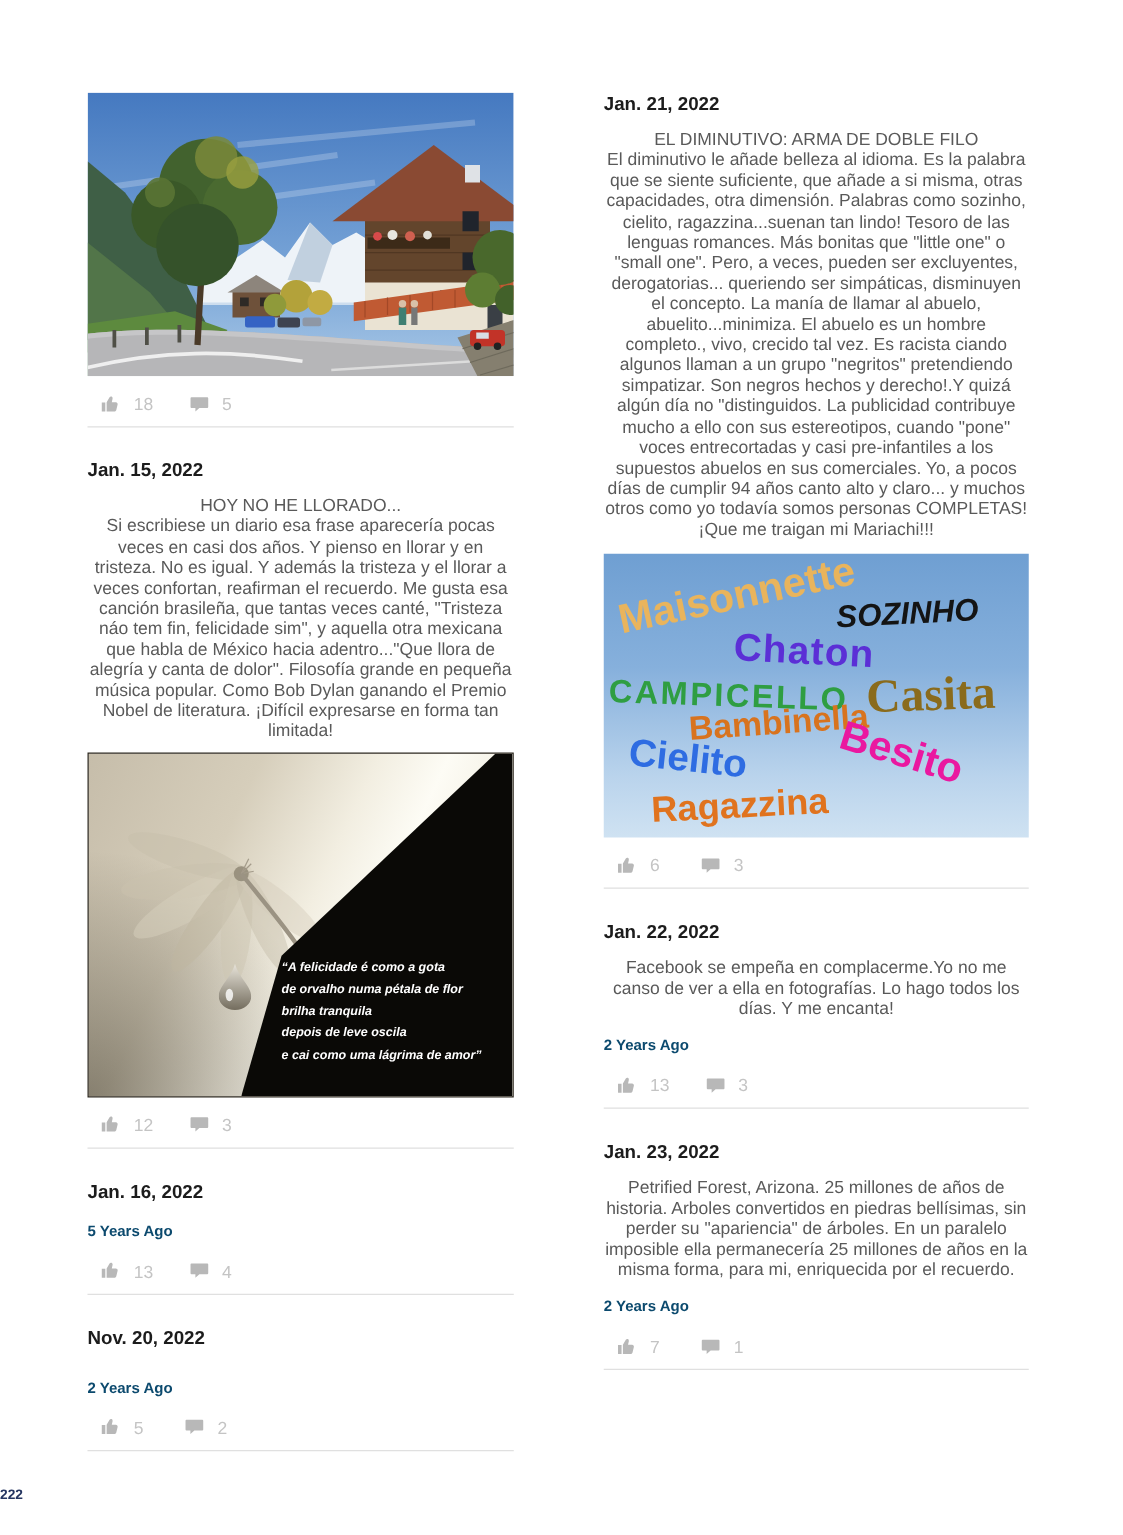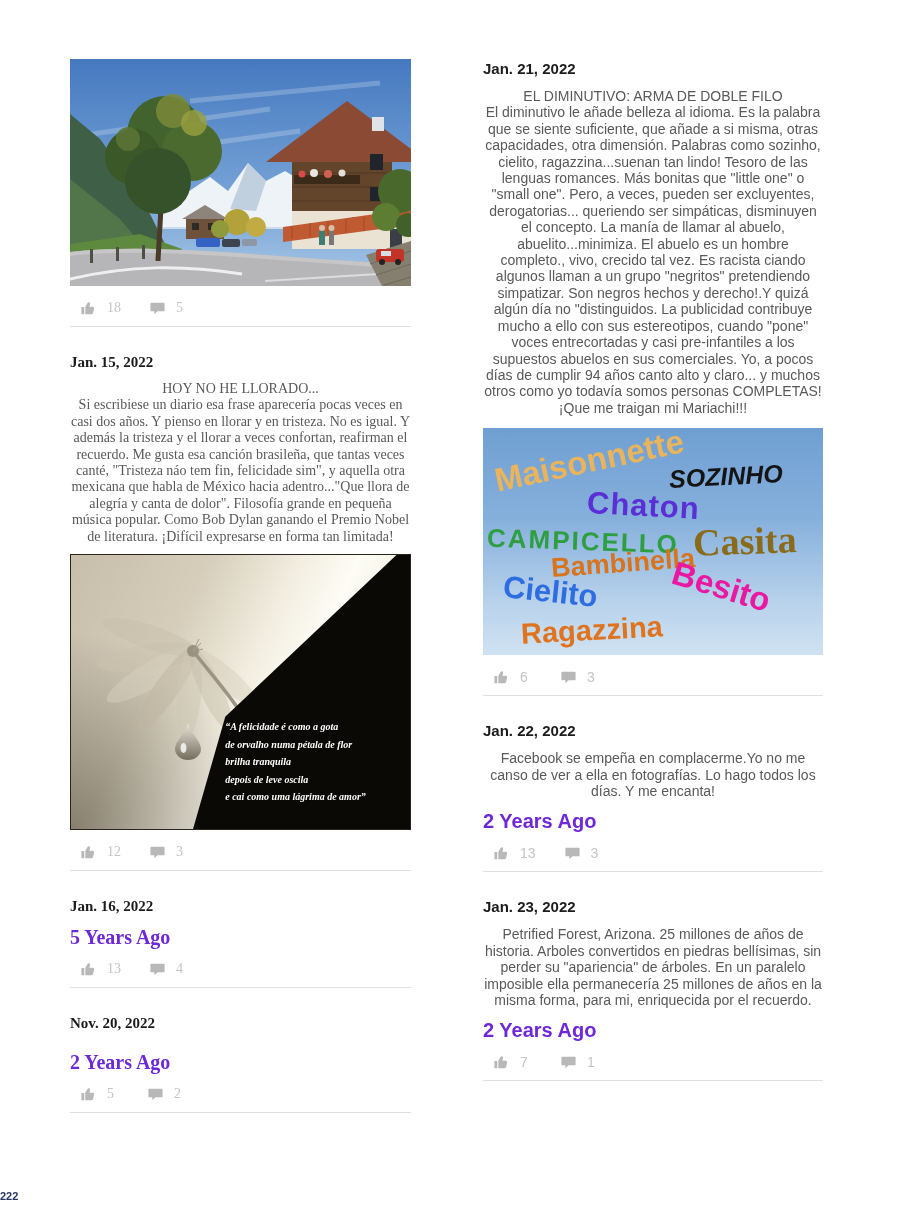--- a/index.html
+++ b/index.html
@@ -1,36 +1,36 @@
 <!DOCTYPE html>
 <html><head>
 <meta charset="utf-8">
 <style>
   html,body{margin:0;padding:0;background:#ffffff;}
   body{width:898px;height:1228px;position:relative;overflow:hidden;
        font-family:"Liberation Sans", sans-serif;}
-  .col{position:absolute;top:59px;}
-  .col-left{left:70px;width:341px;font-family:Liberation Serif, serif;}
+  .col{position:absolute;top:74px;}
+  .col-left{left:70px;width:341px;}
   .col-right{left:483px;width:340px;}
 
   .photo{width:100%;overflow:hidden;position:relative;line-height:0;}
   .photo svg{display:block;}
 
   .likebar{display:flex;align-items:center;margin:13px 0 0 10px;height:18px;
            color:#c4c4c4;font-size:14px;}
   .likebar svg{width:17px;height:17px;fill:#b8b8b8;flex:none;}
   .likebar .cnt{margin:0 28px 0 10px;min-width:12px;}
   .likebar .cnt:last-child{margin-right:0;}
 
   .sep{border:none;border-top:1px solid #e0e0e0;margin:9px 0 0 0;height:0;}
 
   .date{font-weight:bold;color:#1c1c1c;font-size:15px;line-height:18px;margin-top:26px;}
   .col-right .post:first-child .date{margin-top:1px;}
   .body{color:#595959;font-size:14px;line-height:16.4px;margin-top:10px;white-space:pre-line;text-align:center;}
-  .years{font-weight:bold;color:#6d28d9;font-size:20px;line-height:19px;margin-top:13px;}
+  .years{font-weight:bold;color:#0c4a6e;font-size:12px;line-height:19px;margin-top:13px;}
 
   
   .flower-img{position:relative;width:339px;height:274px;margin-top:9px;
               border:1px solid #2b261d;
               background:linear-gradient(115deg,#c6bdaa 0%,#d6cebb 30%,#f2eee1 50%,#fdfcf5 62%,#efebdd 80%);}
   .flower-img .shadow{position:absolute;inset:0;
               background:radial-gradient(circle at 0% 100%, rgba(58,52,38,.5), rgba(58,52,38,0) 45%);}
   .flower-img .black{position:absolute;inset:0;background:#0a0906;
               clip-path:polygon(96% 0, 100% 0, 100% 100%, 36% 100%, 45.5% 59%);}
   .flower-img .fsvg{position:absolute;left:0;top:4px;}

